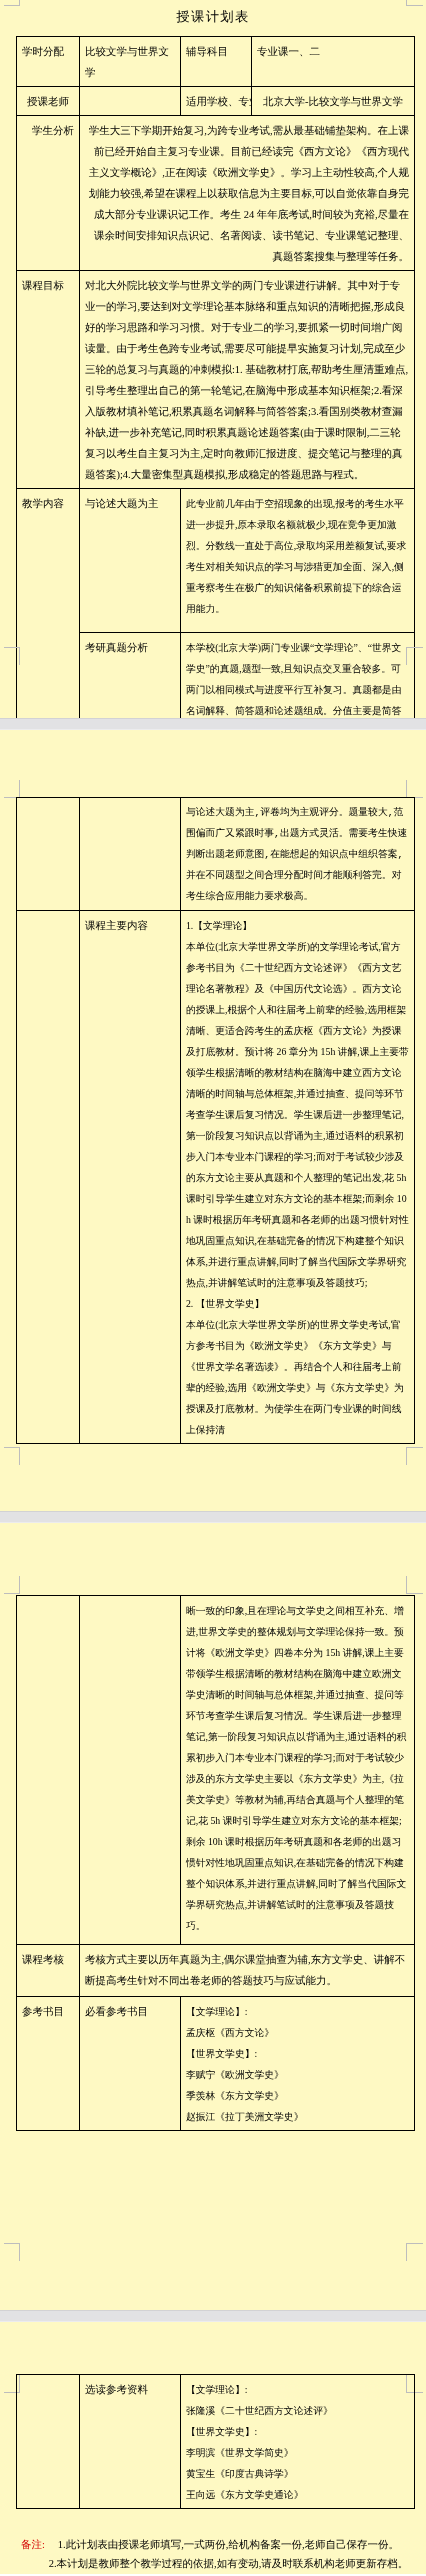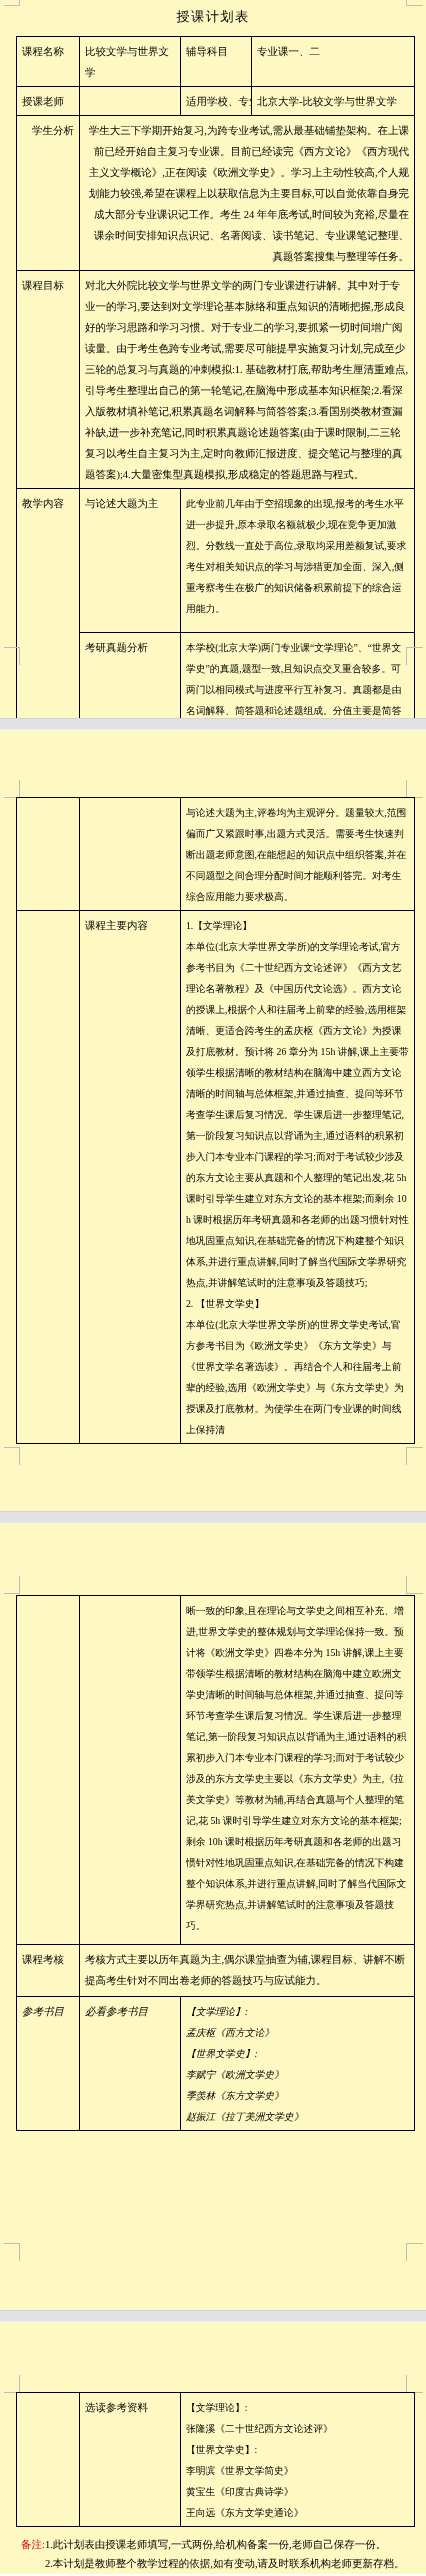--- a/index.html
+++ b/index.html
@@ -37,46 +37,46 @@
   .corner{position:absolute;width:15.3px;height:17.4px;pointer-events:none;}
   .c-bl{border-top:0.7px solid #bdbdbd;border-right:0.7px solid #bdbdbd;left:3.5px;}
   .c-br{border-top:0.7px solid #bdbdbd;border-left:0.7px solid #bdbdbd;right:3.5px;}
   .c-tl{border-bottom:0.7px solid #bdbdbd;border-right:0.7px solid #bdbdbd;left:3.5px;}
   .c-tr{border-bottom:0.7px solid #bdbdbd;border-left:0.7px solid #bdbdbd;right:3.5px;}
   .note{
     position:absolute;left:21px;top:213px;width:391px;
     font-size:10.5px;line-height:19px;display:flex;
   }
   .note .note-label{color:#d40000;flex:0 0 auto;}
-  .note .note-body{flex:1 1 auto;}
+  .note .note-body{flex:1 1 auto;text-align:center;}
 </style>
 </head>
 <body>
 
 <div class="page" style="height:718px;">
   <div class="corner" style="border-bottom:0.7px solid #bdbdbd;border-right:0.7px solid #bdbdbd;left:3.5px;top:-12.6px;height:17.4px;"></div>
   <div class="corner" style="border-bottom:0.7px solid #bdbdbd;border-left:0.7px solid #bdbdbd;right:3.5px;top:-12.6px;height:17.4px;"></div>
 
   <div class="doc-title">授课计划表</div>
 
   <table class="sheet" style="top:36px;">
     <colgroup>
         <col style="width:63px">
         <col style="width:101px">
         <col style="width:71px">
         <col style="width:163px">
       </colgroup>
     <tbody>
         <tr style="height:26.5px;">
-      <td class="lbl">课程名称</td>
+      <td class="lbl">学时分配</td>
       <td>比较文学与世界文学</td>
       <td class="lbl">辅导科目</td>
       <td>专业课一、二</td>
     </tr>
-    <tr style="height:26.5px;">
+    <tr style="height:26.5px;text-align:center;">
       <td class="lbl">授课老师</td>
       <td></td>
       <td class="lbl">适用学校、专业</td>
       <td>北京大学-比较文学与世界文学</td>
     </tr>
     <tr style="height:127px;text-align:right;">
       <td class="lbl">学生分析</td>
       <td colspan="3">学生大三下学期开始复习,为跨专业考试,需从最基础铺垫架构。在上课前已经开始自主复习专业课。目前已经读完《西方文论》《西方现代主义文学概论》,正在阅读《欧洲文学史》。学习上主动性较高,个人规划能力较强,希望在课程上以获取信息为主要目标,可以自觉依靠自身完成大部分专业课识记工作。考生 24 年年底考试,时间较为充裕,尽量在课余时间安排知识点识记、名著阅读、读书笔记、专业课笔记整理、真题答案搜集与整理等任务。</td>
     </tr>
     <tr style="height:202px;">
@@ -105,21 +105,21 @@
   <div class="corner c-tl" style="top:50px;"></div>
   <div class="corner c-tr" style="top:50px;"></div>
 
   <table class="sheet cont" style="top:67px;">
     <colgroup>
         <col style="width:63px">
         <col style="width:101px">
         <col style="width:234px">
       </colgroup>
     <tbody>
-        <tr style="height:110px;">
+        <tr style="height:110px;font-family:Liberation Mono, monospace;">
       <td></td>
       <td></td>
       <td class="narrow">与论述大题为主,评卷均为主观评分。题量较大,范围偏而广又紧跟时事,出题方式灵活。需要考生快速判断出题老师意图,在能想起的知识点中组织答案,并在不同题型之间合理分配时间才能顺利答完。对考生综合应用能力要求极高。</td>
     </tr>
     <tr style="height:522px;">
       <td></td>
       <td class="lbl">课程主要内容</td>
       <td class="narrow ml">1.【文学理论】
 本单位(北京大学世界文学所)的文学理论考试,官方参考书目为《二十世纪西方文论述评》《西方文艺理论名著教程》及《中国历代文论选》。西方文论的授课上,根据个人和往届考上前辈的经验,选用框架清晰、更适合跨考生的孟庆枢《西方文论》为授课及打底教材。预计将 26 章分为 15h 讲解,课上主要带领学生根据清晰的教材结构在脑海中建立西方文论清晰的时间轴与总体框架,并通过抽查、提问等环节考查学生课后复习情况。学生课后进一步整理笔记,第一阶段复习知识点以背诵为主,通过语料的积累初步入门本专业本门课程的学习;而对于考试较少涉及的东方文论主要从真题和个人整理的笔记出发,花 5h 课时引导学生建立对东方文论的基本框架;而剩余 10h 课时根据历年考研真题和各老师的出题习惯针对性地巩固重点知识,在基础完备的情况下构建整个知识体系,并进行重点讲解,同时了解当代国际文学界研究热点,并讲解笔试时的注意事项及答题技巧;
 2. 【世界文学史】
@@ -145,23 +145,23 @@
         <col style="width:234px">
       </colgroup>
     <tbody>
         <tr style="height:349px;">
       <td></td>
       <td></td>
       <td class="narrow">晰一致的印象,且在理论与文学史之间相互补充、增进,世界文学史的整体规划与文学理论保持一致。预计将《欧洲文学史》四卷本分为 15h 讲解,课上主要带领学生根据清晰的教材结构在脑海中建立欧洲文学史清晰的时间轴与总体框架,并通过抽查、提问等环节考查学生课后复习情况。学生课后进一步整理笔记,第一阶段复习知识点以背诵为主,通过语料的积累初步入门本专业本门课程的学习;而对于考试较少涉及的东方文学史主要以《东方文学史》为主,《拉美文学史》等教材为辅,再结合真题与个人整理的笔记,花 5h 课时引导学生建立对东方文论的基本框架;剩余 10h 课时根据历年考研真题和各老师的出题习惯针对性地巩固重点知识,在基础完备的情况下构建整个知识体系,并进行重点讲解,同时了解当代国际文学界研究热点,并讲解笔试时的注意事项及答题技巧。</td>
     </tr>
     <tr style="height:52px;">
       <td class="lbl">课程考核</td>
-      <td colspan="2">考核方式主要以历年真题为主,偶尔课堂抽查为辅,课程目标、讲解不断提高考生针对不同出卷老师的答题技巧与应试能力。</td>
-    </tr>
-    <tr style="height:130px;font-style:italic;">
+      <td colspan="2">考核方式主要以历年真题为主,偶尔课堂抽查为辅,东方文学史、讲解不断提高考生针对不同出卷老师的答题技巧与应试能力。</td>
+    </tr>
+    <tr style="height:130px;">
       <td class="lbl">参考书目</td>
       <td class="lbl">必看参考书目</td>
       <td class="narrow ml">【文学理论】:
 孟庆枢《西方文论》
 【世界文学史】:
 李赋宁《欧洲文学史》
 季羡林《东方文学史》
 赵振江《拉丁美洲文学史》</td>
     </tr>
   </tbody>
@@ -170,21 +170,21 @@
   <div class="corner c-bl" style="top:720px;"></div>
   <div class="corner c-br" style="top:720px;"></div>
 </div>
 
 <div class="page-sep"></div>
 
 <div class="page" style="height:252px;">
   <div class="corner c-tl" style="top:53px;"></div>
   <div class="corner c-tr" style="top:53px;"></div>
 
-  <table class="sheet cont" style="top:70px;">
+  <table class="sheet cont" style="top:52px;">
     <colgroup>
         <col style="width:63px">
         <col style="width:101px">
         <col style="width:234px">
       </colgroup>
     <tbody>
         <tr style="height:131px;">
       <td></td>
       <td class="lbl">选读参考资料</td>
       <td class="narrow ml">【文学理论】:

